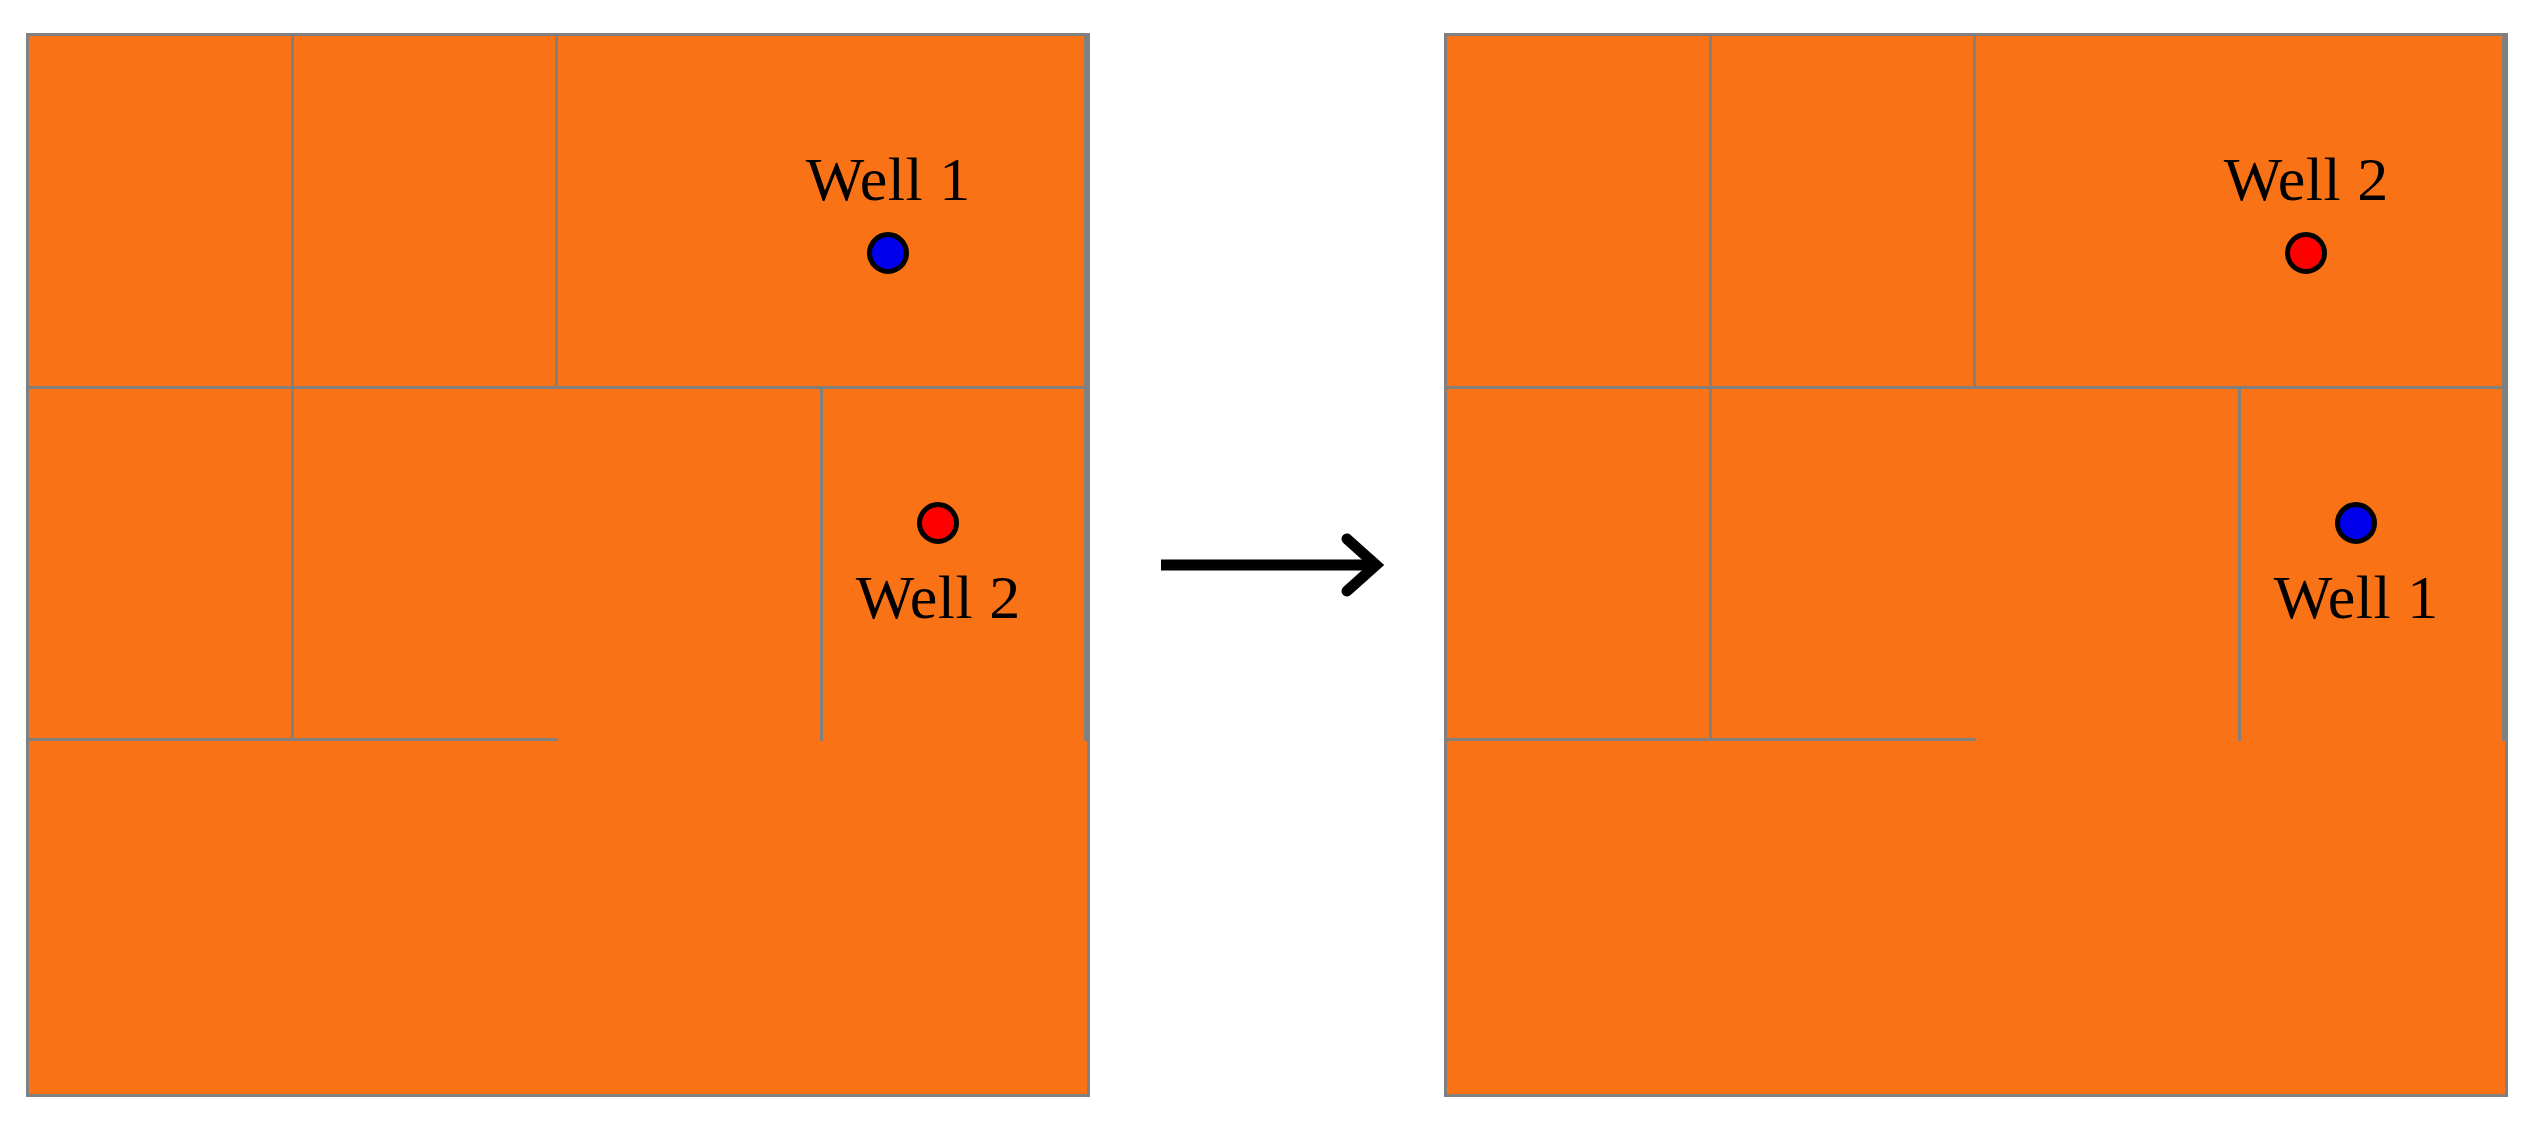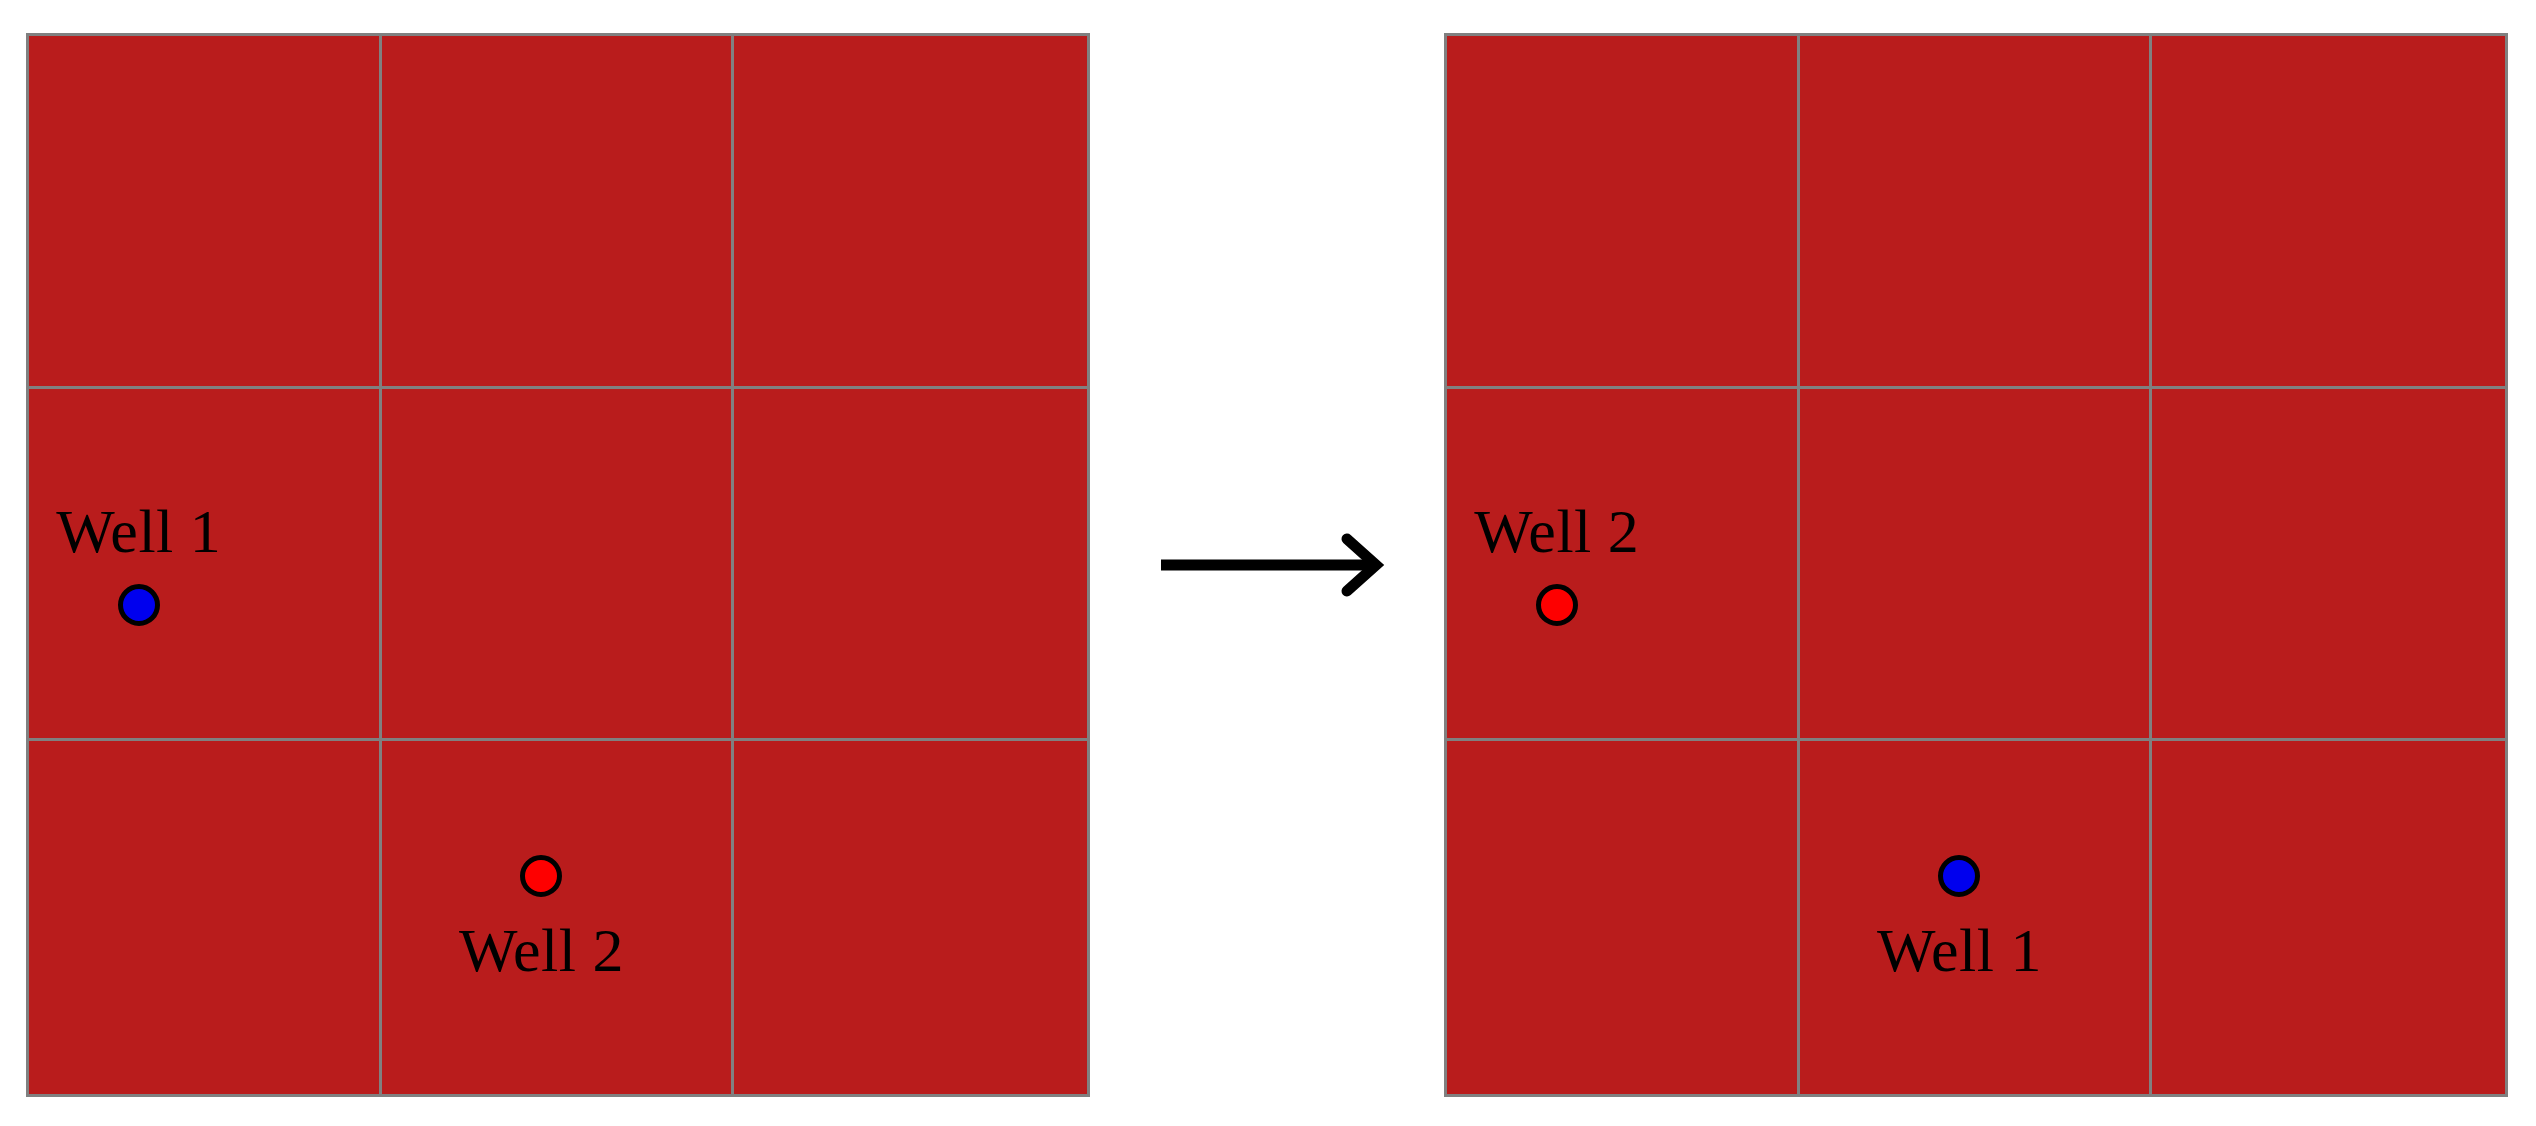--- a/index.html
+++ b/index.html
@@ -24,24 +24,24 @@
   }
 
   
   .grid-panel {
     position: absolute;
     top: 33px;
     width: 1064px;
     height: 1064px;
     box-sizing: border-box;
     display: grid;
-    grid-template-columns: 1fr 1fr 1fr;
+    grid-template-columns: 1fr 1fr 1fr 1fr;
     grid-template-rows: 1fr 1fr 1fr;
     border: 3px solid #808080;
-    background: #b91c1c;
+    background: #f97316;
   }
   .grid-panel.left  { left: 26px; }
   .grid-panel.right { left: 1444px; }
 
   .cell {
     position: relative;
     box-sizing: border-box;
     border-right: 3px solid #808080;
     border-bottom: 3px solid #808080;
   }

